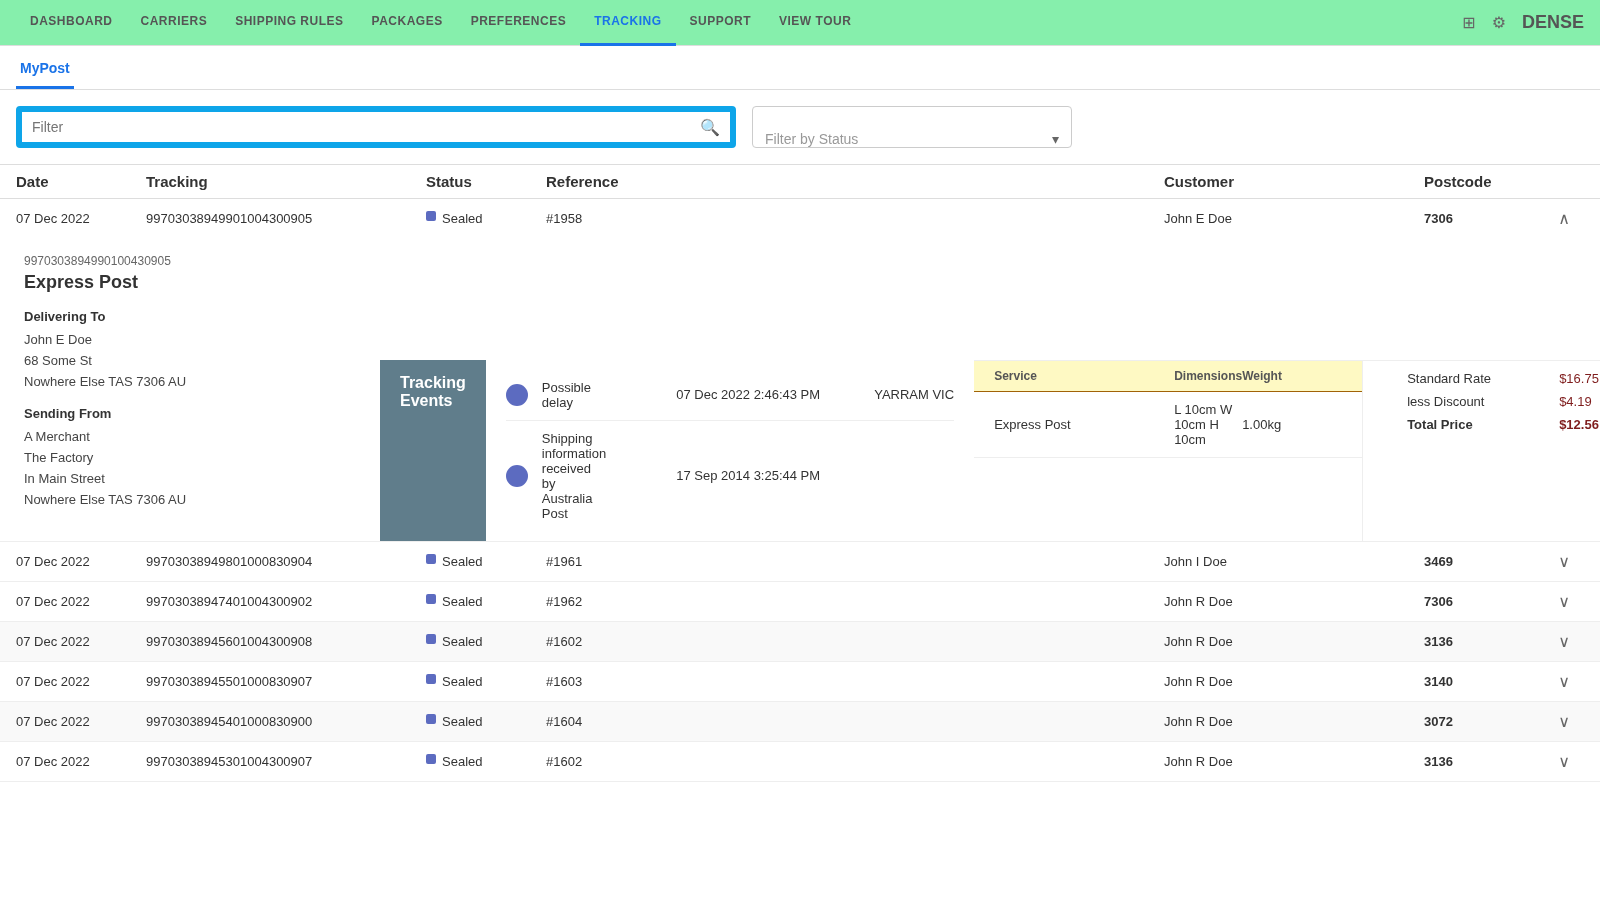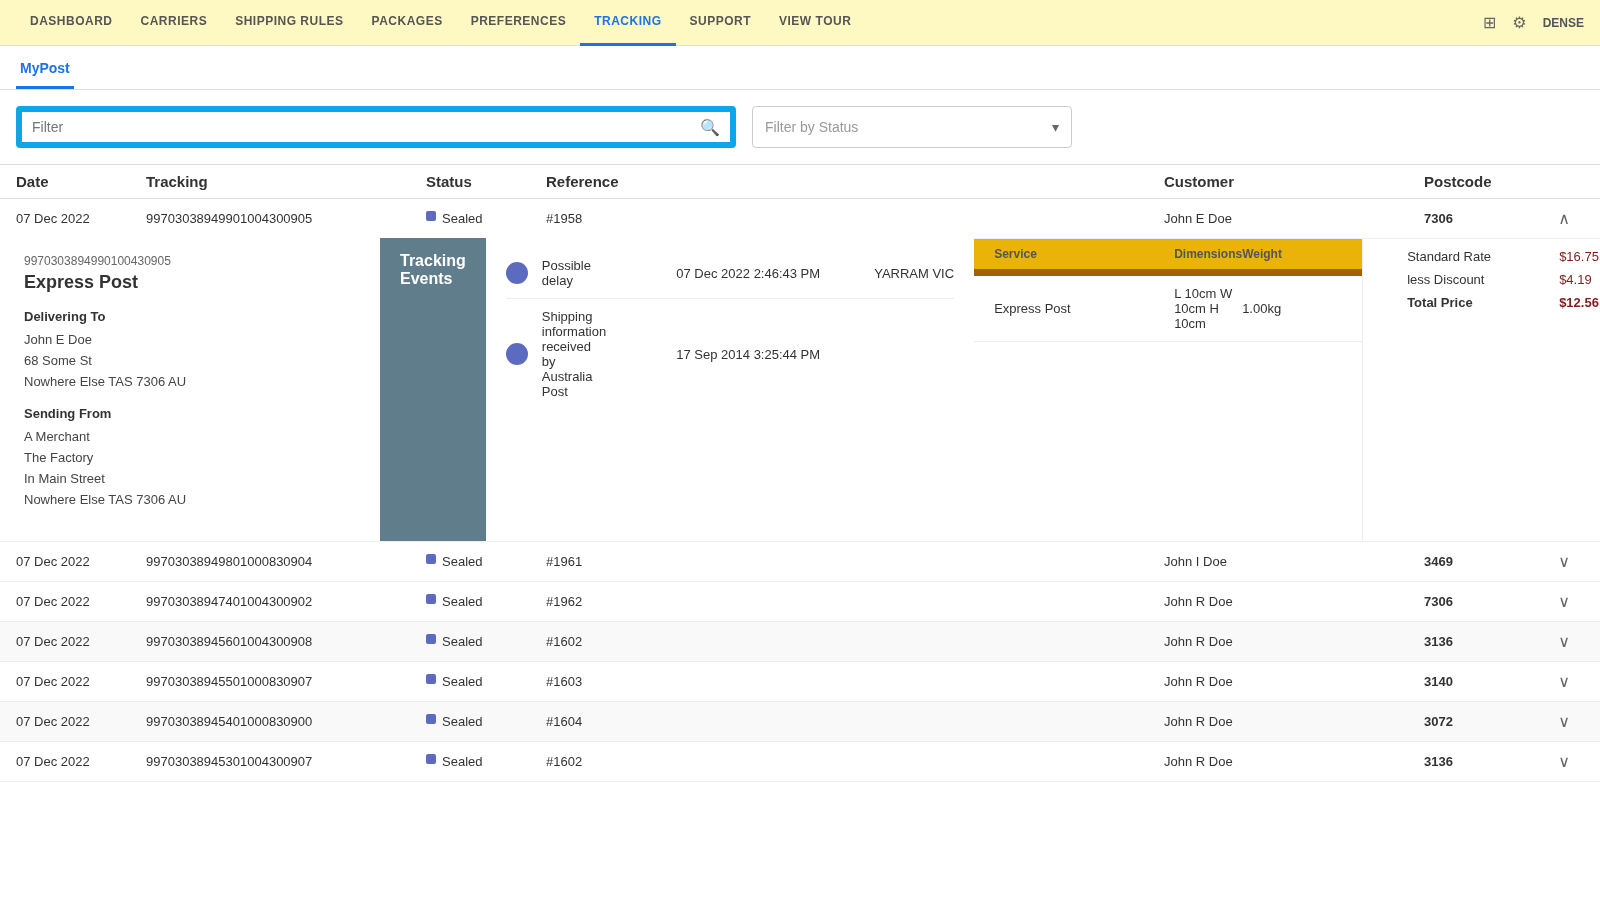--- a/index.html
+++ b/index.html
@@ -1,31 +1,31 @@
 <!DOCTYPE html>
 <html><head>
   <meta charset="utf-8">
   <style>
     * { box-sizing: border-box; margin: 0; padding: 0; }
     body { font-family: Arial, sans-serif; font-size: 13px; color: #333; background: #fff; }
 
     
     .top-nav {
       display: flex; align-items: center; padding: 0 16px;
-      border-bottom: 1px solid #ddd; height: 46px; background: #fef9c3;
+      border-bottom: 1px solid #ddd; height: 46px; background: #86efac;
     }
     .top-nav-item {
       padding: 0 14px; height: 46px; display: flex; align-items: center;
       font-size: 12px; font-weight: 600; color: #555; cursor: pointer;
       text-transform: uppercase; letter-spacing: 0.5px; border-bottom: 3px solid transparent;
     }
     .top-nav-item.active { color: #1a73e8; border-bottom: 3px solid #1a73e8; }
     .top-nav-right { margin-left: auto; display: flex; align-items: center; gap: 16px; }
     .top-nav-icon { cursor: pointer; color: #666; font-size: 16px; }
-    .dense-label { font-size: 12px; font-weight: 600; color: #555; cursor: pointer; }
+    .dense-label { font-size: 18px; font-weight: 600; color: #555; cursor: pointer; }
 
     
     .tab-bar { padding: 0 16px; border-bottom: 1px solid #ddd; }
     .tab-item {
       display: inline-block; padding: 14px 4px 10px; margin-right: 32px;
       font-size: 14px; color: #1a73e8; font-weight: 600; cursor: pointer;
       border-bottom: 3px solid #1a73e8;
     }
 
     
@@ -33,21 +33,21 @@
     .filter-input-wrap {
       flex: 1; max-width: 720px; border: 6px solid #0ea5e9; border-radius: 4px;
       display: flex; align-items: center; padding: 0 10px; height: 42px;
     }
     .filter-input-wrap input {
       border: none; outline: none; flex: 1; font-size: 14px; color: #333;
     }
     .search-icon { color: #999; font-size: 16px; }
     .status-filter {
       border: 1px solid #ccc; border-radius: 4px; height: 42px;
-      display: flex; align-items: center; padding: 0 12px; min-width: 320px;
+      display: flex; align-items: flex-end; padding: 0 12px; min-width: 320px;
       cursor: pointer; justify-content: space-between;
     }
     .status-filter span { color: #999; font-size: 14px; }
     .status-filter .chevron { color: #666; }
 
     
     .table-container { width: 100%; }
     .table-header {
       display: grid;
       grid-template-columns: 130px 280px 120px 1fr 260px 120px 40px;
@@ -65,21 +65,21 @@
     .table-row.expanded { background: #fff; border-bottom: none; }
     .table-row.highlighted { background: #f9f9f9; }
     .table-cell { font-size: 13px; color: #333; }
     .status-badge { display: flex; gap: 6px; }
     .status-dot { width: 10px; height: 10px; background: #5c6bc0; border-radius: 2px; flex-shrink: 0; }
     .chevron-btn { cursor: pointer; color: #666; font-size: 16px; text-align: center; }
 
     
     .expanded-panel {
       background: #fff; border-bottom: 1px solid #eee;
-      display: flex; gap: 0;
+      display: flex; gap: 0; align-items: flex-end;
     }
     .left-panel { padding: 16px 24px; width: 380px; flex-shrink: 0; }
     .right-panel { flex: 1; display: flex; flex-direction: row; }
 
     .tracking-number-label { font-size: 12px; color: #666; margin-bottom: 4px; }
     .service-title { font-size: 18px; font-weight: 700; color: #333; margin-bottom: 16px; }
     .section-title { font-size: 13px; font-weight: 700; color: #333; margin-bottom: 6px; }
     .address-text { font-size: 13px; color: #444; line-height: 1.6; margin-bottom: 14px; }
 
     
@@ -94,21 +94,21 @@
     }
     .event-row:last-child { border-bottom: none; }
     .event-dot-large {
       width: 22px; height: 22px; background: #5c6bc0; border-radius: 50%; flex-shrink: 0;
     }
     .event-desc { flex: 1; font-size: 13px; color: #333; }
     .event-time { font-size: 13px; color: #333; min-width: 200px; text-align: right; }
     .event-location { font-size: 13px; color: #333; min-width: 120px; text-align: right; }
     .service-table-header {
       display: grid; grid-template-columns: 180px 1fr 100px;
-      padding: 8px 20px; background: #eab308; border-bottom: 7px solid #a16207;
+      padding: 8px 20px; background: #fef9c3; border-bottom: 1px solid #a16207;
     }
     .service-table-header span { font-size: 12px; font-weight: 700; color: #555; }
     .service-table-row {
       display: grid; grid-template-columns: 180px 1fr 100px;
       padding: 10px 20px; border-bottom: 1px solid #eee; align-items: center;
     }
     .service-table-row span { font-size: 13px; color: #333; }
     .pricing-row { display: flex; align-items: center; gap: 12px; padding: 4px 0; margin-left: 24px; }
     .pricing-label { font-size: 13px; color: #333; min-width: 140px; }
     .pricing-value { font-size: 13px; color: #7f1d1d; min-width: 60px; }

